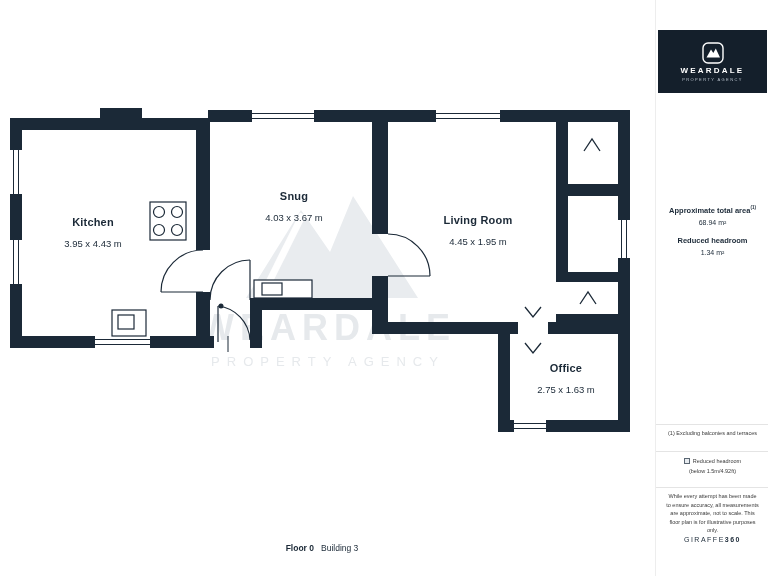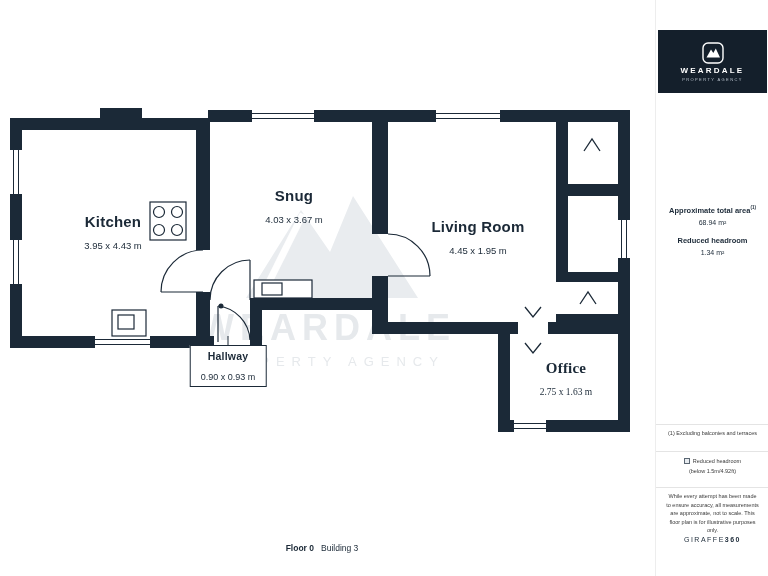--- a/index.html
+++ b/index.html
@@ -3,21 +3,21 @@
 <meta charset="utf-8">
 <style>
   * { margin:0; padding:0; box-sizing:border-box; }
   html,body { width:768px; height:576px; background:#fff; font-family:"Liberation Sans",sans-serif; overflow:hidden; }
   .canvas { position:relative; width:768px; height:576px; background:#fff; }
 
   .plan-area { position:absolute; left:0; top:0; width:655px; height:576px; }
   svg.plan { position:absolute; left:0; top:0; }
 
   .room-label { position:absolute; transform:translate(-50%,-50%); text-align:center; color:#1b2937; white-space:nowrap; }
-  .room-name { font-weight:bold; font-size:15px; letter-spacing:.2px; }
+  .room-name { font-weight:bold; font-size:11px; letter-spacing:.2px; }
   .room-dims { font-size:9.5px; margin-top:10px; }
 
   .hallway-box { position:absolute; left:228px; top:366px; transform:translate(-50%,-50%);
     background:#fff; border:1px solid #1b2937; padding:4px 10px; text-align:center; color:#1b2937; white-space:nowrap; }
   .hallway-box .room-name { font-size:10.5px; }
   .hallway-box .room-dims { font-size:9px; }
 
   .floor-label { position:absolute; left:322px; top:543px; transform:translateX(-50%);
     font-size:8.5px; color:#1b2937; white-space:nowrap; }
   .floor-label .fl-bold { font-weight:bold; margin-right:7px;margin-top:48px; }
@@ -138,39 +138,35 @@
           <circle cx="177" cy="230" r="5.5" fill="none"></circle>
         <rect x="112" y="310" width="34" height="26"></rect>
         <rect x="118" y="315" width="16" height="14" fill="none"></rect>
         <rect x="254" y="280" width="58" height="18"></rect>
         <rect x="262" y="283" width="20" height="12" fill="none"></rect>
       </g>
 
       <line x1="228" y1="336" x2="228" y2="352" stroke="#1b2937" stroke-width="1"></line>
     </svg>
 
-    <div class="room-label" style="left:113px; top:232px;">
+    <div class="room-label" style="left:93px; top:232px;">
       <div class="room-name">Kitchen</div>
       <div class="room-dims">3.95 x 4.43 m</div>
     </div>
     <div class="room-label" style="left:294px; top:206px;">
       <div class="room-name">Snug</div>
       <div class="room-dims">4.03 x 3.67 m</div>
     </div>
-    <div class="room-label" style="left:478px; top:237px;">
+    <div class="room-label" style="left:478px; top:230px;">
       <div class="room-name">Living Room</div>
       <div class="room-dims">4.45 x 1.95 m</div>
     </div>
-    <div class="room-label" style="left:566px; top:378px;font-family:Liberation Serif, serif;">
+    <div class="room-label" style="left:566px; top:378px;">
       <div class="room-name">Office</div>
       <div class="room-dims">2.75 x 1.63 m</div>
-    </div>
-    <div class="hallway-box">
-      <div class="room-name">Hallway</div>
-      <div class="room-dims">0.90 x 0.93 m</div>
     </div>
 
     <div class="floor-label">
       <span class="fl-bold">Floor 0</span><span>Building 3</span>
     </div>
   </div>
 
   <div class="sidebar">
 
     <div class="logo-box">

